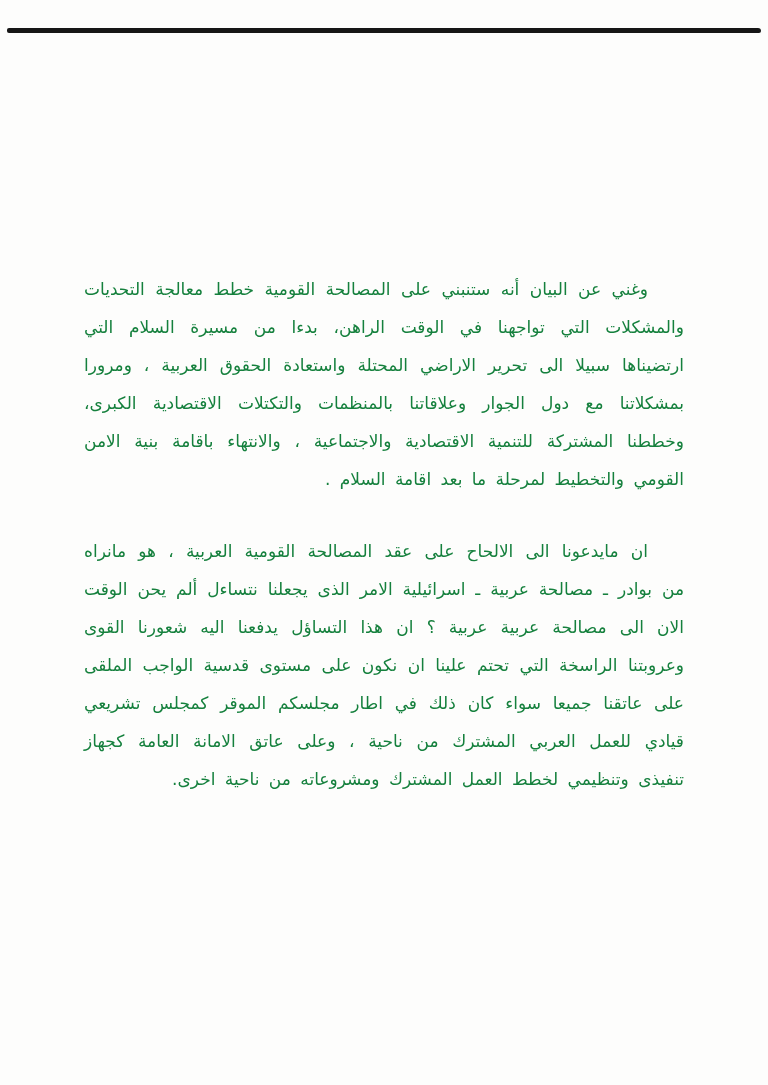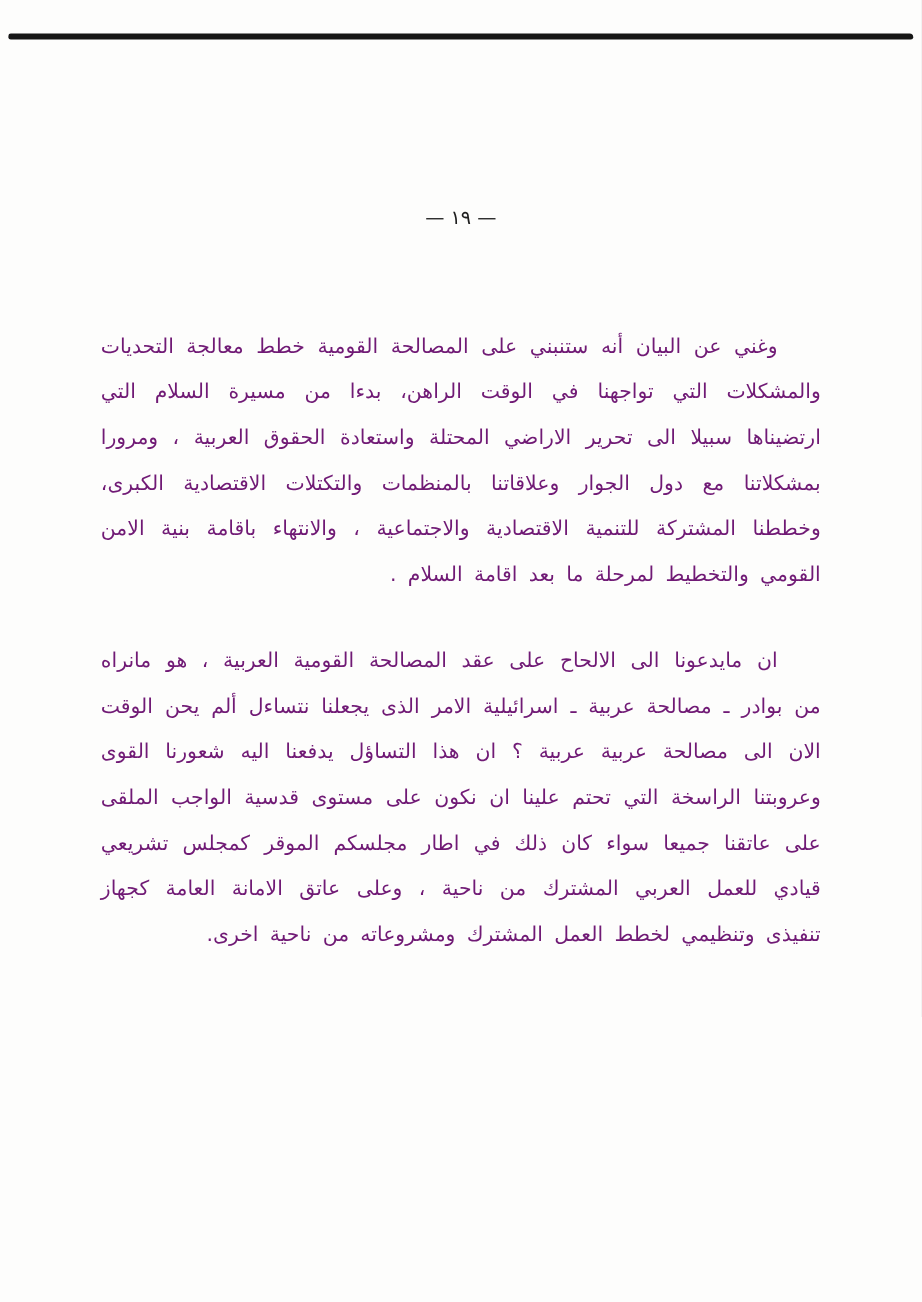--- a/index.html
+++ b/index.html
@@ -38,38 +38,37 @@
       direction: rtl;
     }
     .text-block {
       position: absolute;
       top: 270px;
       left: 84px;
       width: 600px;
       direction: rtl;
       unicode-bidi: embed;
       text-align: justify;
-      color: #701a75;
+      color: #15803d;
       font-size: 17px;
       line-height: 38px;
       word-spacing: 4px;
     }
     .para {
       margin: 0;
       text-indent: 36px;
     }
     .para + .para {
       margin-top: 34px;
     }
   </style>
 </head>
 <body>
 
 <div class="page">
   <div class="scan-line"></div>
 
-  <div class="page-number">— ١٩ —</div>
 
   <div class="text-block">
     <p class="para">وغني عن البيان أنه ستنبني على المصالحة القومية خطط معالجة التحديات والمشكلات التي تواجهنا في الوقت الراهن، بدءا من مسيرة السلام التي ارتضيناها سبيلا الى تحرير الاراضي المحتلة واستعادة الحقوق العربية ، ومرورا بمشكلاتنا مع دول الجوار وعلاقاتنا بالمنظمات والتكتلات الاقتصادية الكبرى، وخططنا المشتركة للتنمية الاقتصادية والاجتماعية ، والانتهاء باقامة بنية الامن القومي والتخطيط لمرحلة ما بعد اقامة السلام .</p>
     <p class="para">ان مايدعونا الى الالحاح على عقد المصالحة القومية العربية ، هو مانراه من بوادر ـ مصالحة عربية ـ اسرائيلية الامر الذى يجعلنا نتساءل ألم يحن الوقت الان الى مصالحة عربية عربية ؟ ان هذا التساؤل يدفعنا اليه شعورنا القوى وعروبتنا الراسخة التي تحتم علينا ان نكون على مستوى قدسية الواجب الملقى على عاتقنا جميعا سواء كان ذلك في اطار مجلسكم الموقر كمجلس تشريعي قيادي للعمل العربي المشترك من ناحية ، وعلى عاتق الامانة العامة كجهاز تنفيذى وتنظيمي لخطط العمل المشترك ومشروعاته من ناحية اخرى.</p>
   </div>
 </div>
 
 </body></html>

